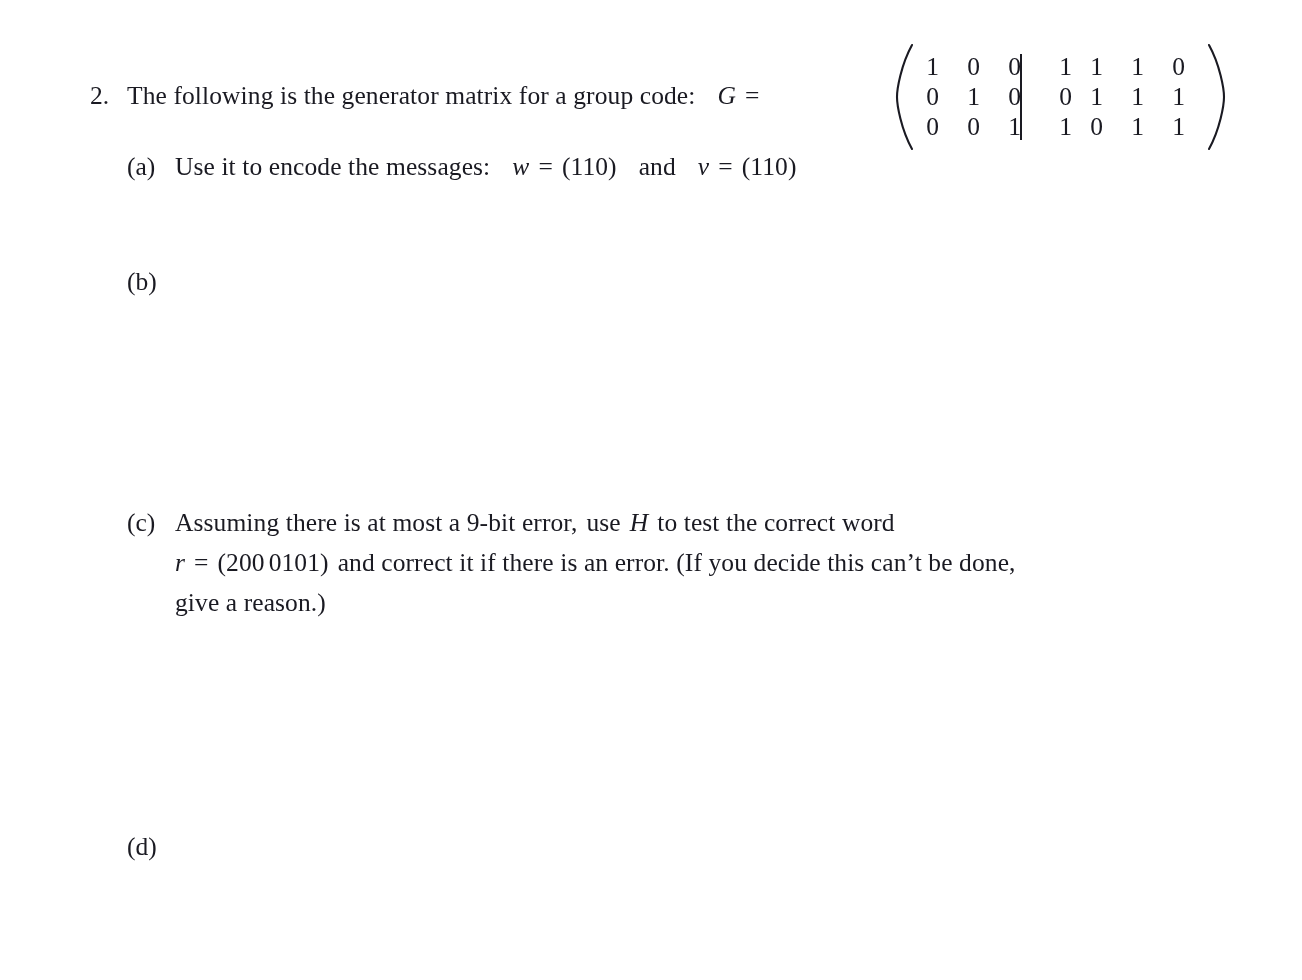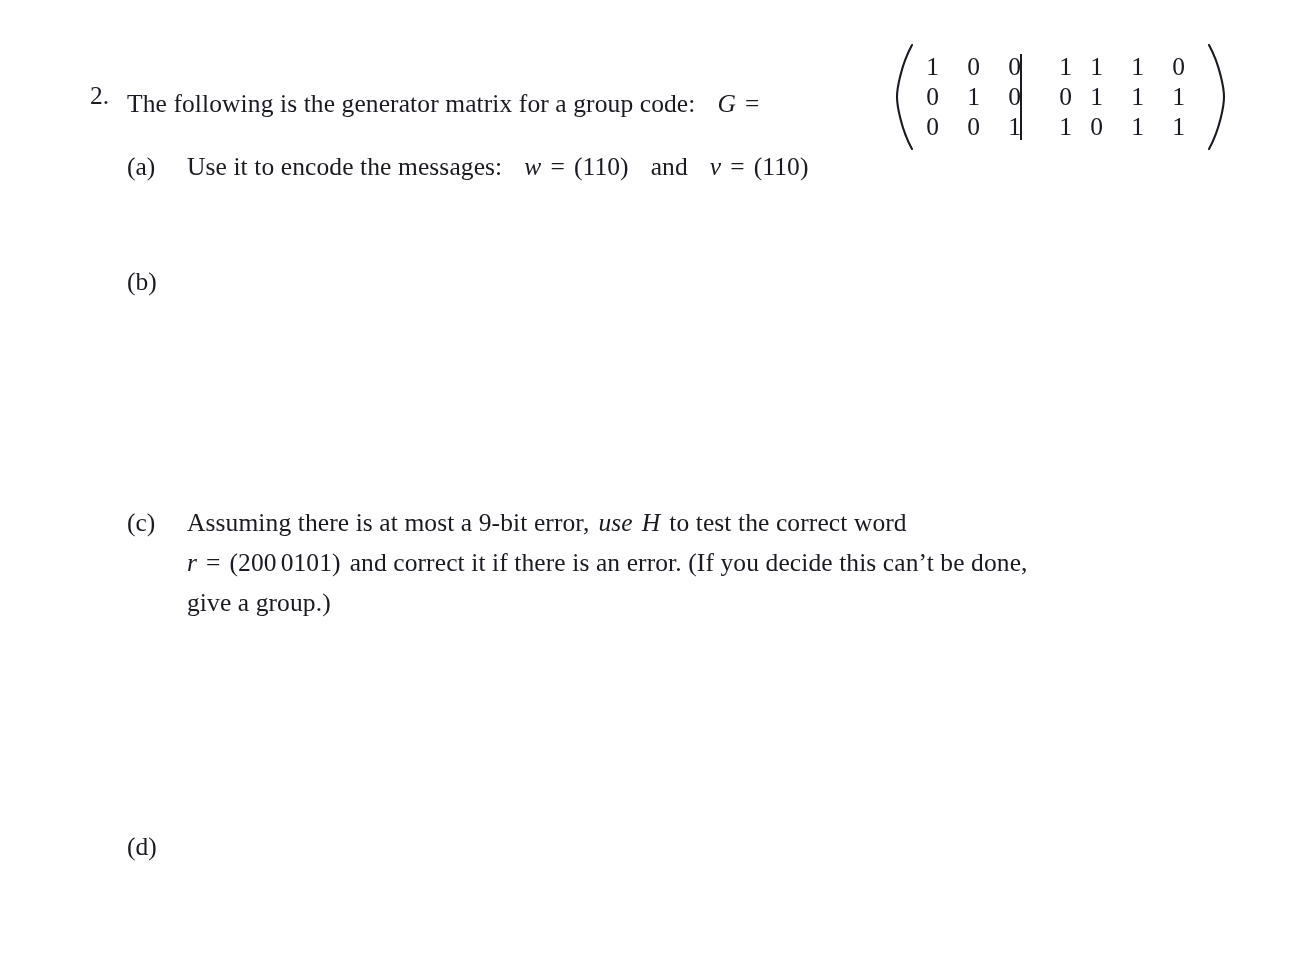--- a/index.html
+++ b/index.html
@@ -37,35 +37,34 @@
     font-size: 25.5px;
     line-height: 40px;
     white-space: nowrap;
   }
 
   .mathit {
     font-style: italic;
     font-family: "Liberation Serif", "DejaVu Serif", serif;
   }
   .textit {
-    font-style: italic;
   }
   .sp-m  { display: inline-block; width: 9px; }
   .sp-l  { display: inline-block; width: 15px; }
   .sp-xl { display: inline-block; width: 22px; }
   .thin  { display: inline-block; width: 4px; }
 
   
   #item-number {
     left: 90px;
     top: 76px;
   }
   #stmt-line {
     left: 127px;
-    top: 84px;
+    top: 76px;
   }
 
   
   #matrix-wrap {
     position: absolute;
     left: 893px;
     top: 42px;
     height: 110px;
     display: flex;
     align-items: center;
@@ -104,21 +103,21 @@
 
   
   .sub-marker { left: 127px; }
   .sub-body   { left: 175px; }
 
   #a-marker, #a-body { top: 147px; }
   #b-marker, #b-body { top: 262px; }
   #c-marker, #c-body { top: 503px; }
   #d-marker, #d-body { top: 827px; }
 
-  .sub-body .ln { display: block; line-height: 40px; margin-left: 12px; }
+  .sub-body .ln { display: block; line-height: 40px; }
 </style>
 </head>
 <body>
 
 <div class="page">
 
   <div class="marker" id="item-number">2.</div>
 
   <div class="blk" id="stmt-line">
     <span>The following is the generator matrix for a group code:</span><span class="sp-xl"></span><span class="mathit">G</span><span class="sp-m"></span><span>=</span>
@@ -170,18 +169,18 @@
   <div class="blk sub-body" id="a-body">
     <span class="ln"><span>Use it to encode the messages:</span><span class="sp-xl"></span><span class="mathit">w</span><span class="sp-m"></span><span>=</span><span class="sp-m"></span><span>(110)</span><span class="sp-xl"></span><span>and</span><span class="sp-xl"></span><span class="mathit">v</span><span class="sp-m"></span><span>=</span><span class="sp-m"></span><span>(110)</span></span>
   </div>
 
   <div class="marker sub-marker" id="b-marker">(b)</div>
 
   <div class="marker sub-marker" id="c-marker">(c)</div>
   <div class="blk sub-body" id="c-body">
     <span class="ln"><span>Assuming there is at most a 9-bit error,</span><span class="sp-m"></span><span class="textit">use</span><span class="sp-m"></span><span class="mathit">H</span><span class="sp-m"></span><span>to test the correct word</span></span>
     <span class="ln"><span class="mathit">r</span><span class="sp-m"></span><span>=</span><span class="sp-m"></span><span>(200</span><span class="thin"></span><span>0101)</span><span class="sp-m"></span><span>and correct it if there is an error.  (If you decide this can’t be done,</span></span>
-    <span class="ln"><span>give a group.)</span></span>
+    <span class="ln"><span>give a reason.)</span></span>
   </div>
 
   <div class="marker sub-marker" id="d-marker">(d)</div>
 
 </div>
 
 </body></html>

